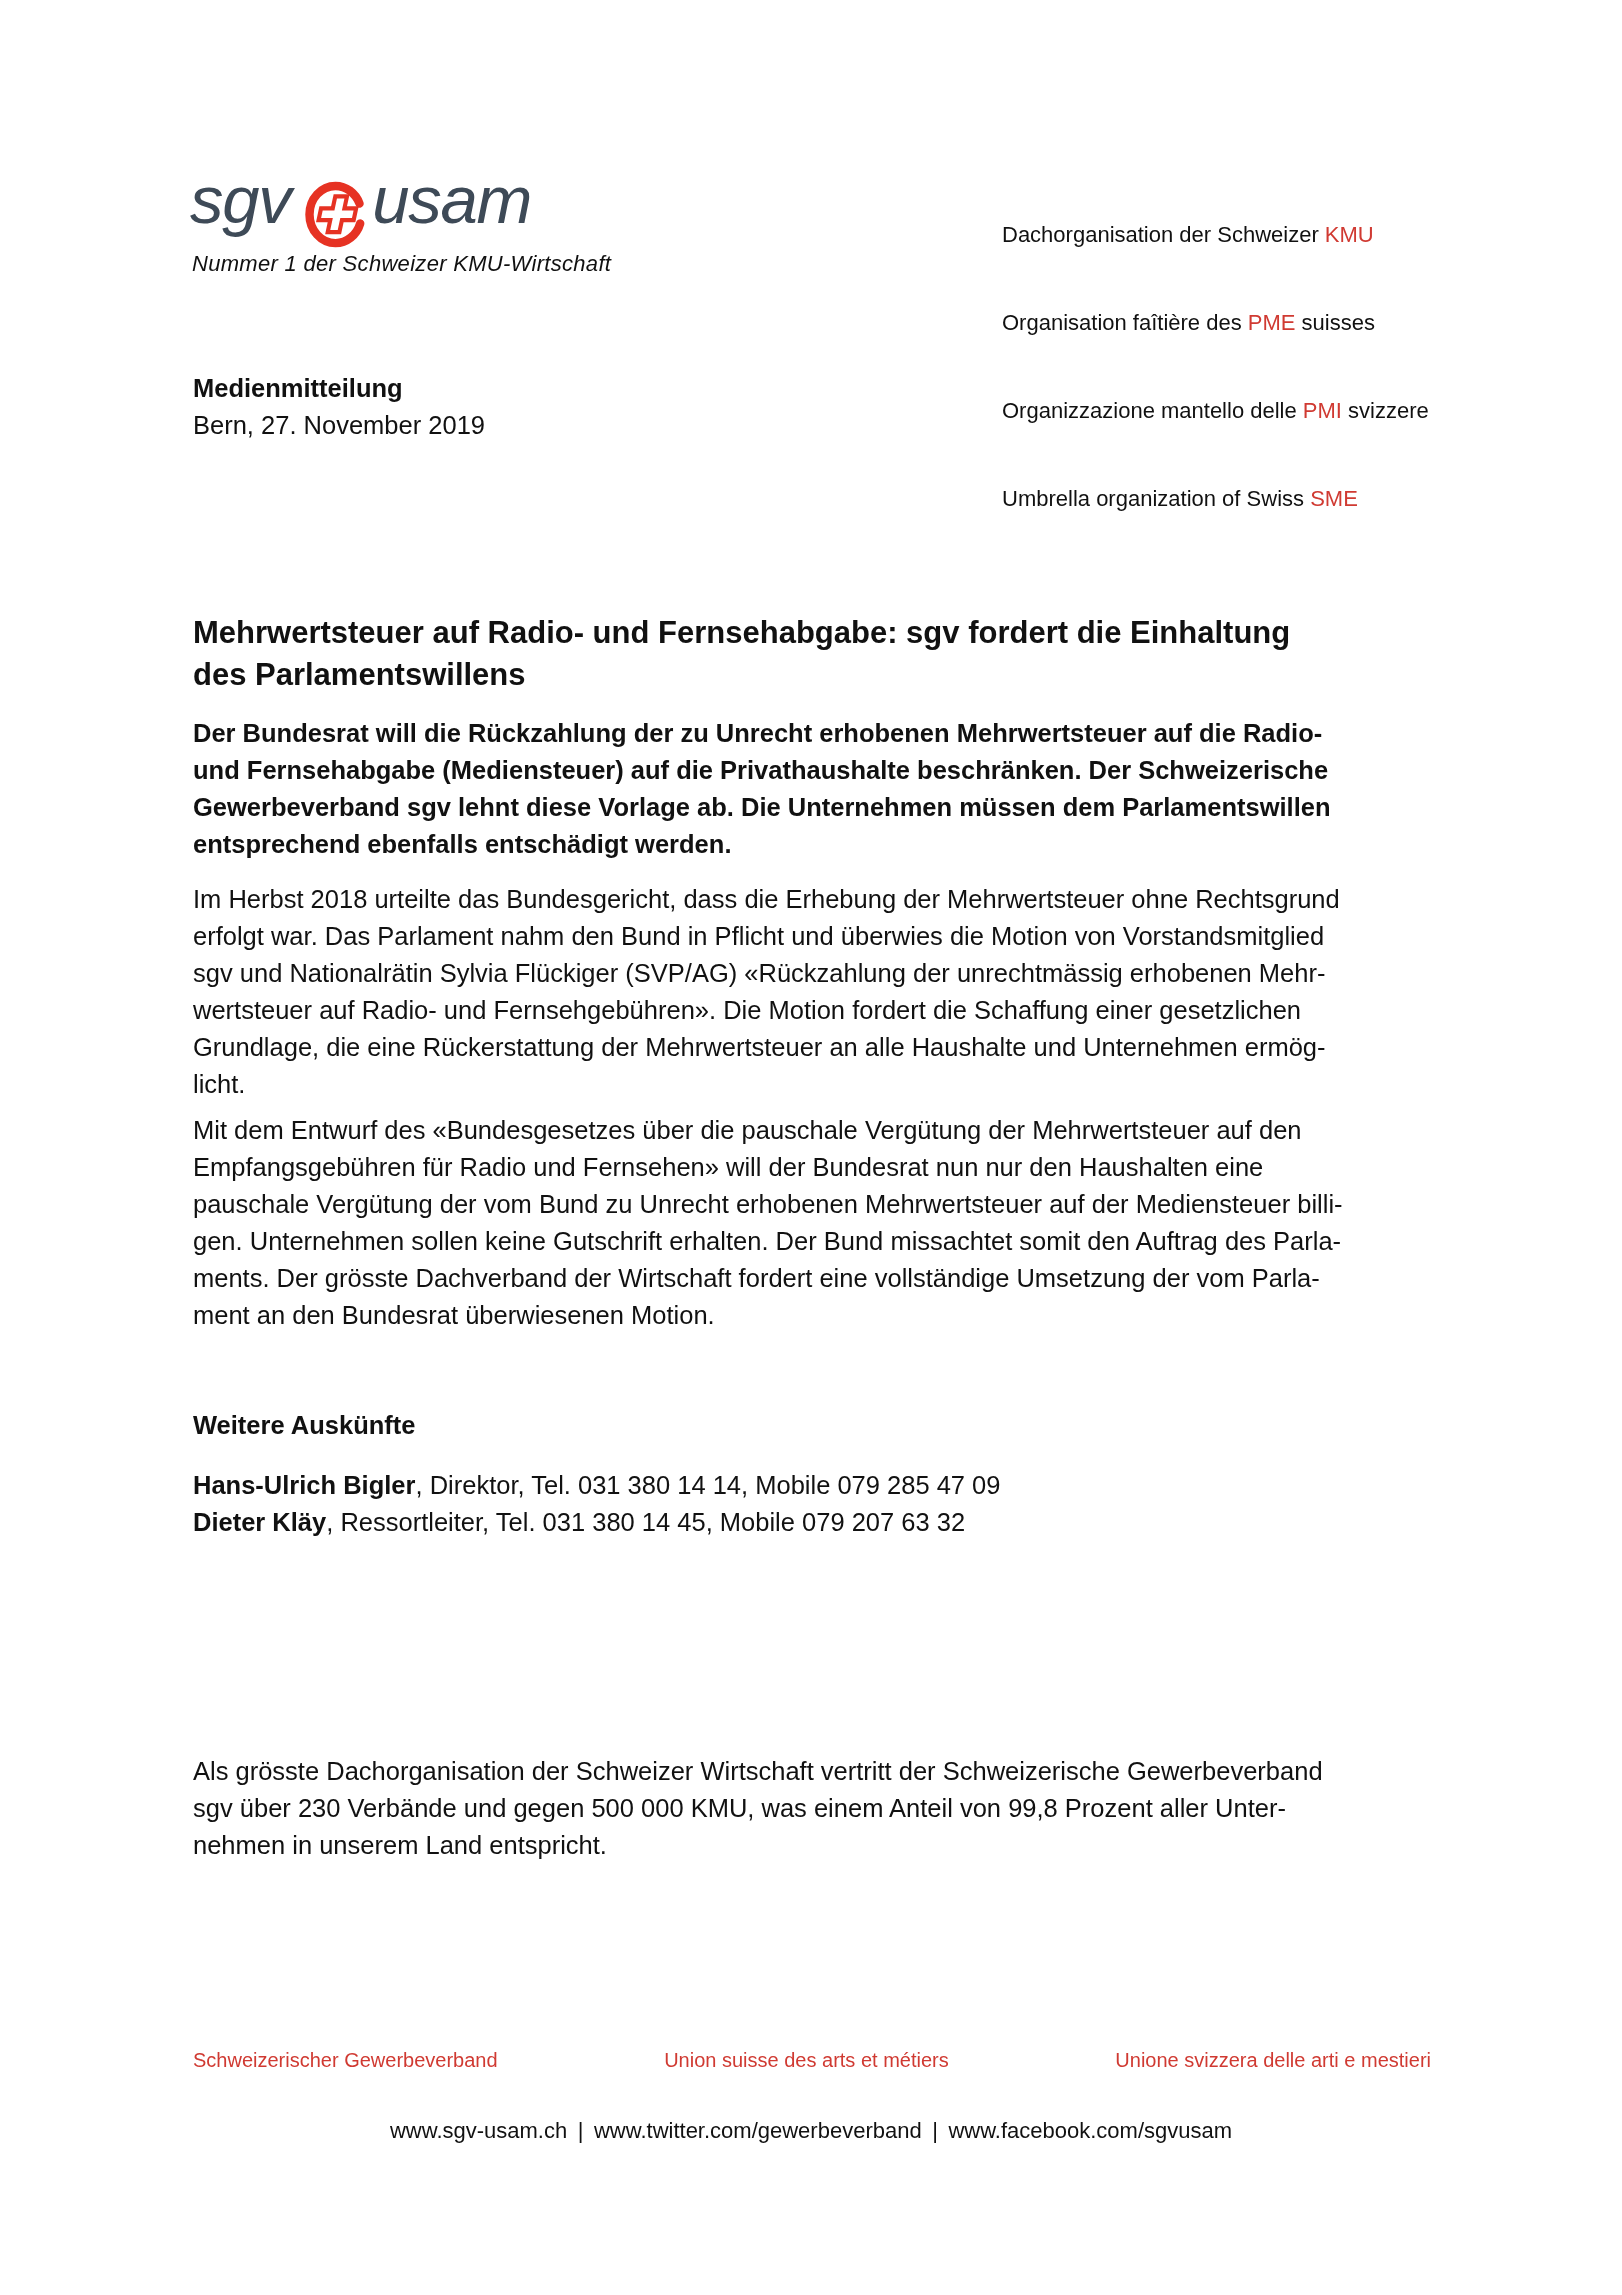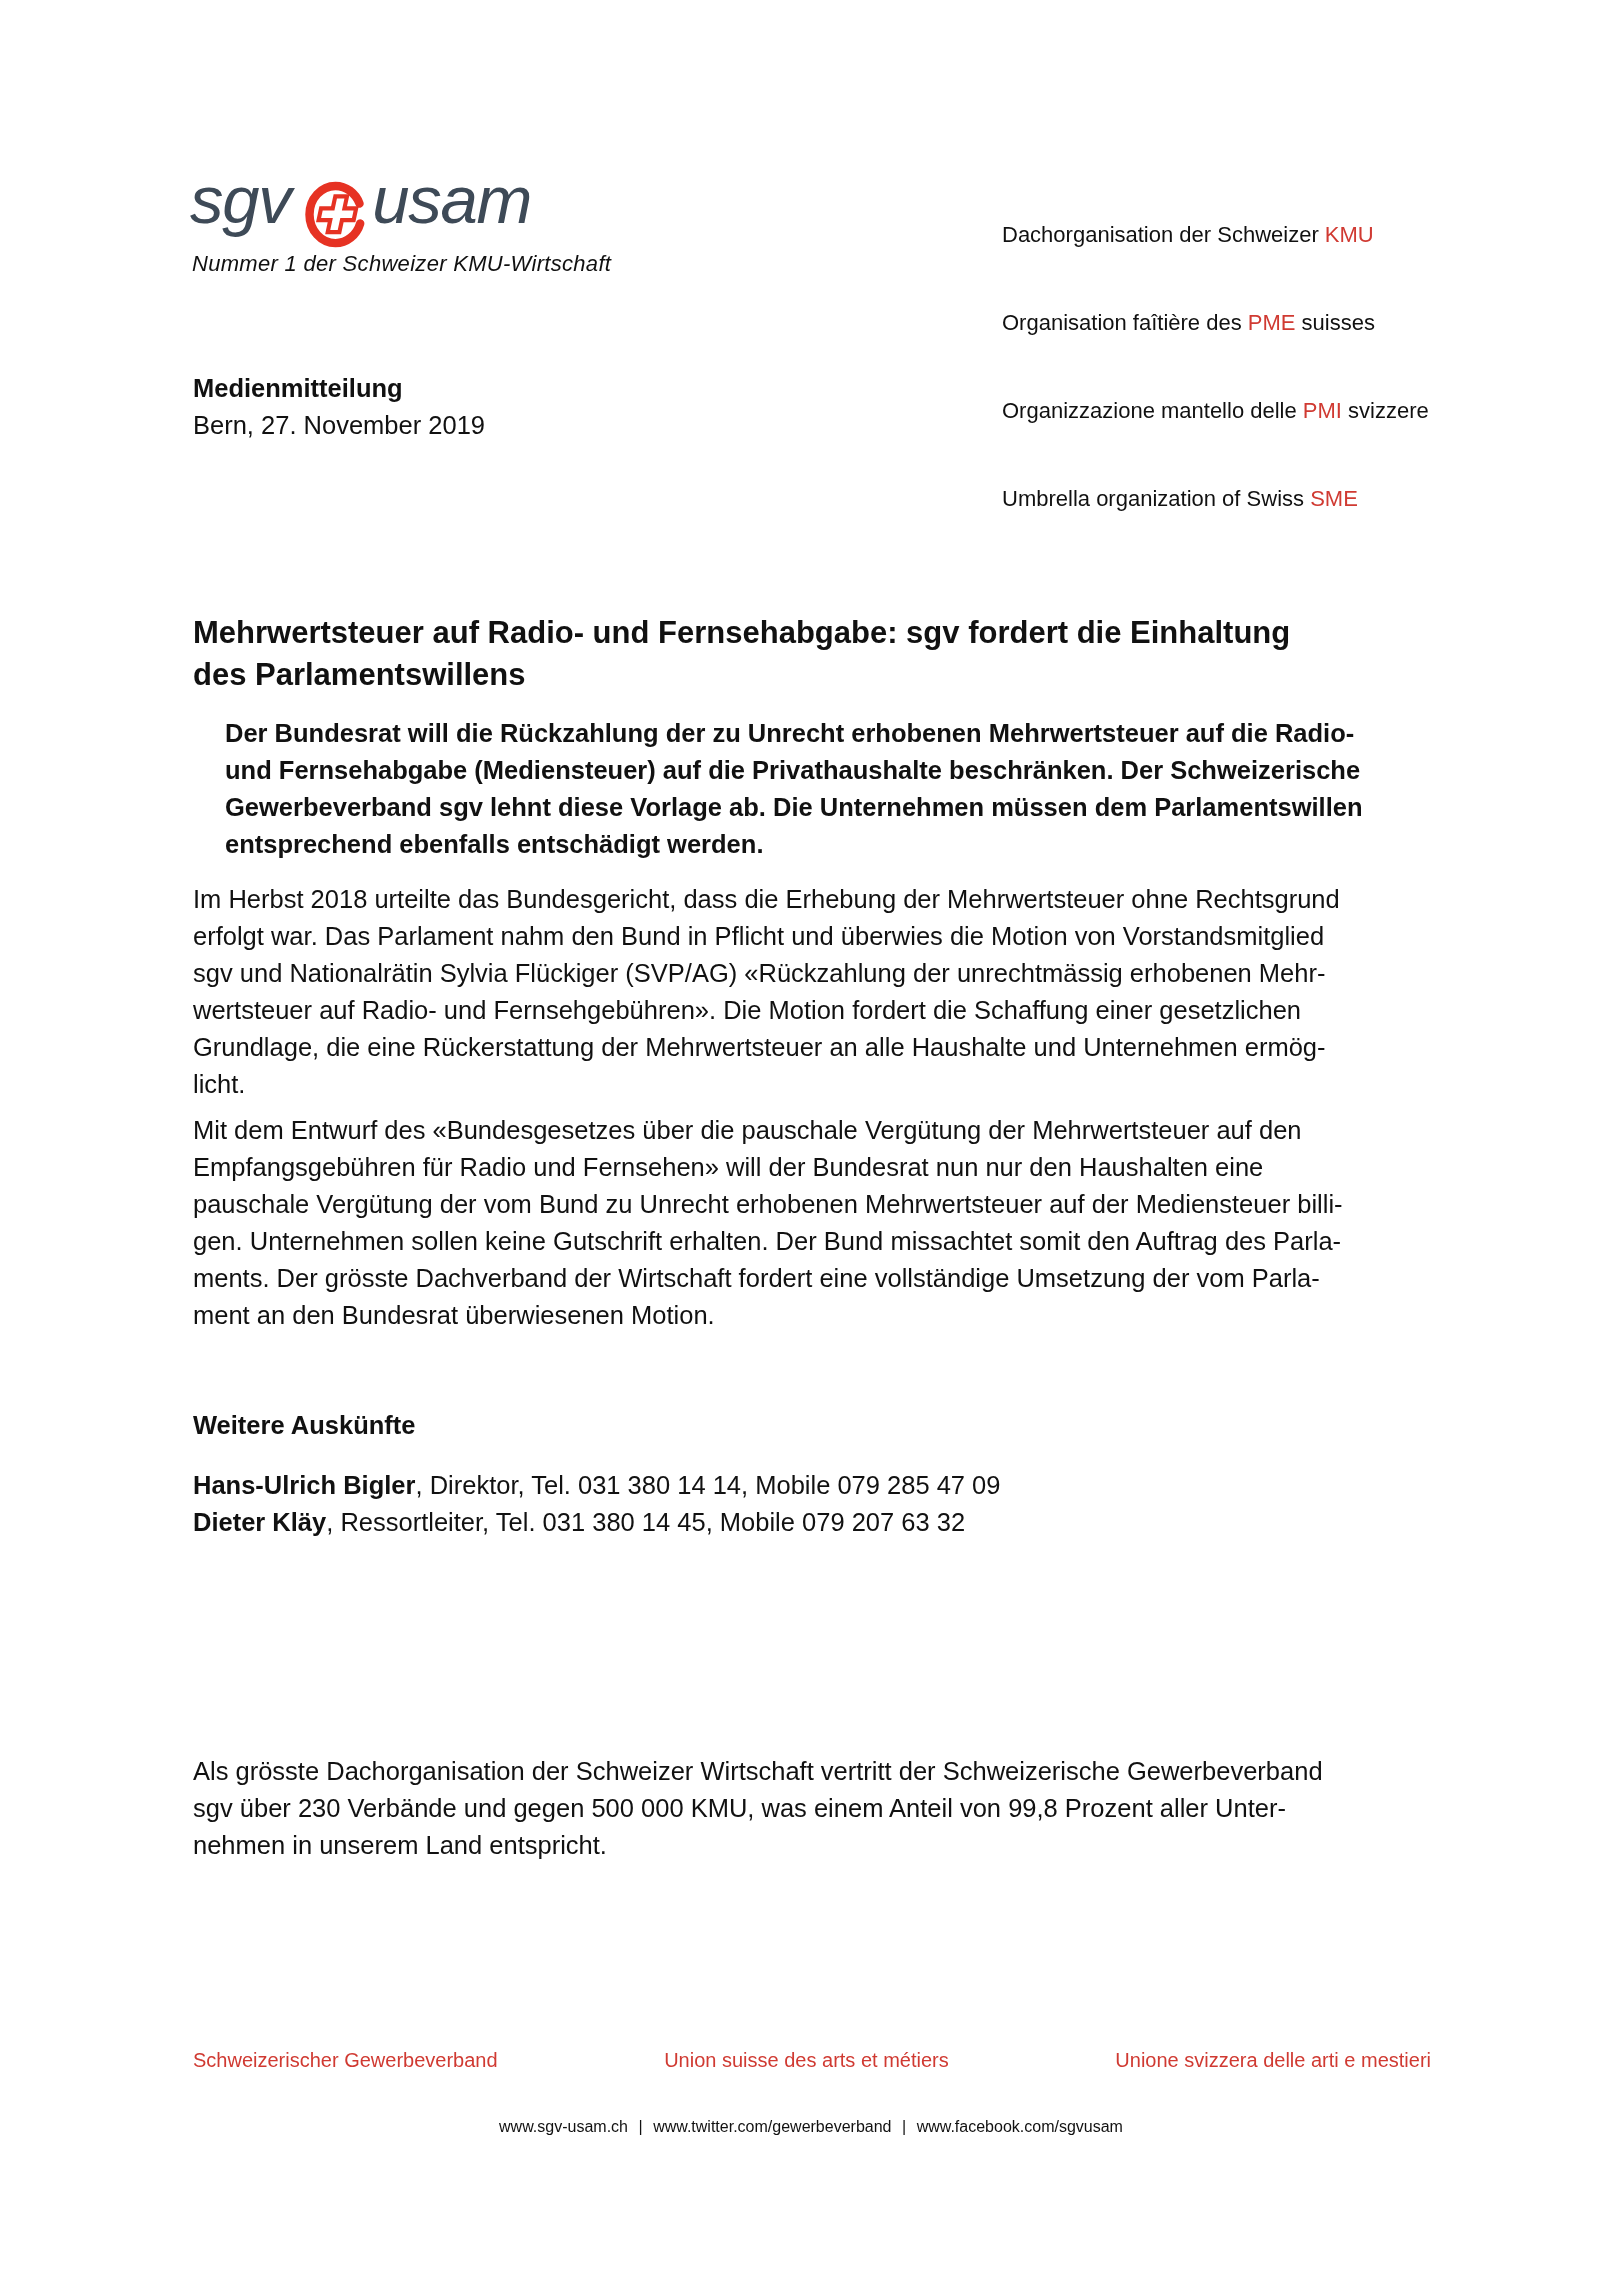--- a/index.html
+++ b/index.html
@@ -56,21 +56,21 @@
     line-height: 42px;
     white-space: pre;
   }
 
   .bodytext {
     left: 193px;
     font-size: 25.5px;
     line-height: 37px;
     white-space: pre;
   }
-  .lead { top: 715px; font-weight: bold; margin-left: 32px; }
+  .lead { top: 715px; font-weight: bold; }
   .p1 { top: 881px; }
   .p2 { top: 1112px; }
 
   
   .contacts-heading { left: 193px; top: 1411px; font-size: 25.5px; font-weight: bold; text-align: center; }
   .contacts { left: 193px; top: 1467px; font-size: 25.5px; line-height: 37px; }
   .contacts .line { white-space: pre; }
   .b { font-weight: bold; }
 
   
@@ -89,21 +89,21 @@
     left: 0; top: 2086px;
     width: 1622px;
     text-align: center;
     font-size: 19.6px;
     white-space: pre;
   }
   .footer-links {
     left: 0; top: 2118px;
     width: 1622px;
     text-align: center;
-    font-size: 16px;
+    font-size: 22px;
   }
   .footer-links .sep { margin: 0 10.5px; }
 </style>
 </head>
 <body>
 
 <div class="page">
 
   <div class="abs logo-row"><span>sgv</span><span class="logo-mark"><svg viewBox="0 0 100 102" xmlns="http://www.w3.org/2000/svg">
       <ellipse cx="50" cy="51" rx="40" ry="44" fill="none" stroke="#e63223" stroke-width="13" stroke-dasharray="232 32" stroke-dashoffset="-14" stroke-linecap="round"></ellipse>

